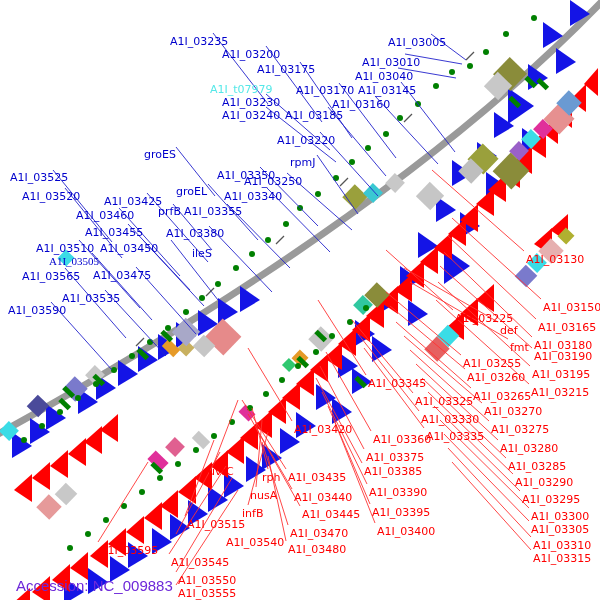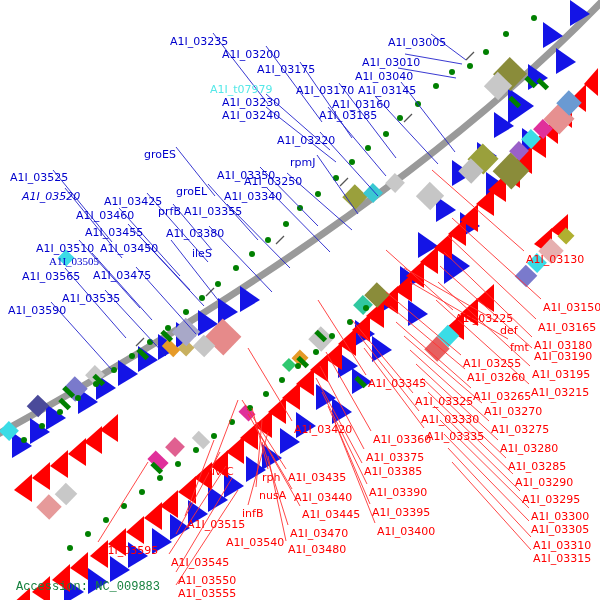--- a/index.html
+++ b/index.html
@@ -19,22 +19,22 @@
     position:absolute;white-space:nowrap;
     font-family:"DejaVu Sans","Liberation Sans",sans-serif;
     font-size:11px;line-height:11px;
   }
   .lbl.fwd{color:#0000CC;}
   .lbl.rev{color:#FF0000;}
   .lbl.rna{color:#55E8E8;}
   .lbl.tick{color:#555555;font-size:10px;}
   .footer{
     position:absolute;bottom:6px;
-    font-family:Liberation Mono, monospace;
-    font-size:12px;color:#15803d;white-space:nowrap;
+    font-family:Liberation Sans, sans-serif;
+    font-size:15px;color:#6d28d9;white-space:nowrap;
   }
   .footer.acc{left:16px;}
   .footer.meta{left:272px;}
 </style>
 </head>
 <body>
 
 <div id="stage">
 
   <svg id="genome-svg" viewBox="0 0 600 600" xmlns="http://www.w3.org/2000/svg">
@@ -351,35 +351,35 @@
   </svg>
 
 
   <div id="label-layer">
       <div class="lbl fwd" style="left: 170px; top: 36px;">A1I_03235</div>
       <div class="lbl fwd" style="left: 222px; top: 49px;">A1I_03200</div>
       <div class="lbl fwd" style="left: 257px; top: 64px;">A1I_03175</div>
       <div class="lbl fwd" style="left: 296px; top: 85px;">A1I_03170</div>
       <div class="lbl fwd" style="left: 222px; top: 97px;">A1I_03230</div>
       <div class="lbl fwd" style="left: 222px; top: 110px;">A1I_03240</div>
-      <div class="lbl fwd" style="left: 285px; top: 110px; margin-left: 34px;">A1I_03185</div>
+      <div class="lbl fwd" style="left: 285px; top: 110px;">A1I_03185</div>
       <div class="lbl fwd" style="left: 277px; top: 135px;">A1I_03220</div>
       <div class="lbl fwd" style="left: 388px; top: 37px;">A1I_03005</div>
       <div class="lbl fwd" style="left: 362px; top: 57px;">A1I_03010</div>
       <div class="lbl fwd" style="left: 355px; top: 71px;">A1I_03040</div>
       <div class="lbl fwd" style="left: 358px; top: 85px;">A1I_03145</div>
       <div class="lbl fwd" style="left: 332px; top: 99px;">A1I_03160</div>
       <div class="lbl fwd" style="left: 144px; top: 149px;">groES</div>
       <div class="lbl fwd" style="left: 290px; top: 157px;">rpmJ</div>
       <div class="lbl fwd" style="left: 217px; top: 170px;">A1I_03350</div>
       <div class="lbl fwd" style="left: 244px; top: 176px;">A1I_03250</div>
       <div class="lbl fwd" style="left: 176px; top: 186px;">groEL</div>
       <div class="lbl fwd" style="left: 224px; top: 191px;">A1I_03340</div>
       <div class="lbl fwd" style="left: 10px; top: 172px;">A1I_03525</div>
-      <div class="lbl fwd" style="left: 22px; top: 191px; font-style: italic;">A1I_03520</div>
+      <div class="lbl fwd" style="left: 22px; top: 191px;">A1I_03520</div>
       <div class="lbl fwd" style="left: 104px; top: 196px;">A1I_03425</div>
       <div class="lbl fwd" style="left: 158px; top: 206px;">prfB</div>
       <div class="lbl fwd" style="left: 184px; top: 206px;">A1I_03355</div>
       <div class="lbl fwd" style="left: 76px; top: 210px;">A1I_03460</div>
       <div class="lbl fwd" style="left: 85px; top: 227px;">A1I_03455</div>
       <div class="lbl fwd" style="left: 166px; top: 228px;">A1I_03380</div>
       <div class="lbl fwd" style="left: 36px; top: 243px;">A1I_03510</div>
       <div class="lbl fwd" style="left: 100px; top: 243px;">A1I_03450</div>
       <div class="lbl fwd" style="left: 152px; top: 248px; padding-left: 40px;">ileS</div>
       <div class="lbl fwd" style="left: 49px; top: 256px; font-family: Liberation Serif, serif;">A1I_03505</div>
@@ -416,21 +416,21 @@
       <div class="lbl rev" style="left: 368px; top: 378px;">A1I_03345</div>
       <div class="lbl rev" style="left: 373px; top: 434px;">A1I_03360</div>
       <div class="lbl rev" style="left: 366px; top: 452px;">A1I_03375</div>
       <div class="lbl rev" style="left: 364px; top: 466px;">A1I_03385</div>
       <div class="lbl rev" style="left: 369px; top: 487px;">A1I_03390</div>
       <div class="lbl rev" style="left: 372px; top: 507px;">A1I_03395</div>
       <div class="lbl rev" style="left: 377px; top: 526px;">A1I_03400</div>
       <div class="lbl rev" style="left: 294px; top: 424px;">A1I_03420</div>
       <div class="lbl rev" style="left: 208px; top: 466px;">uvrC</div>
       <div class="lbl rev" style="left: 262px; top: 472px;">rph</div>
-      <div class="lbl rev" style="left: 250px; top: 490px; margin-left: 9px;">nusA</div>
+      <div class="lbl rev" style="left: 250px; top: 490px;">nusA</div>
       <div class="lbl rev" style="left: 242px; top: 508px;">infB</div>
       <div class="lbl rev" style="left: 288px; top: 472px;">A1I_03435</div>
       <div class="lbl rev" style="left: 294px; top: 492px;">A1I_03440</div>
       <div class="lbl rev" style="left: 302px; top: 509px;">A1I_03445</div>
       <div class="lbl rev" style="left: 290px; top: 528px;">A1I_03470</div>
       <div class="lbl rev" style="left: 288px; top: 544px;">A1I_03480</div>
       <div class="lbl rev" style="left: 187px; top: 519px;">A1I_03515</div>
       <div class="lbl rev" style="left: 178px; top: 537px; margin-left: 48px;">A1I_03540</div>
       <div class="lbl rev" style="left: 171px; top: 557px;">A1I_03545</div>
       <div class="lbl rev" style="left: 178px; top: 575px;">A1I_03550</div>

